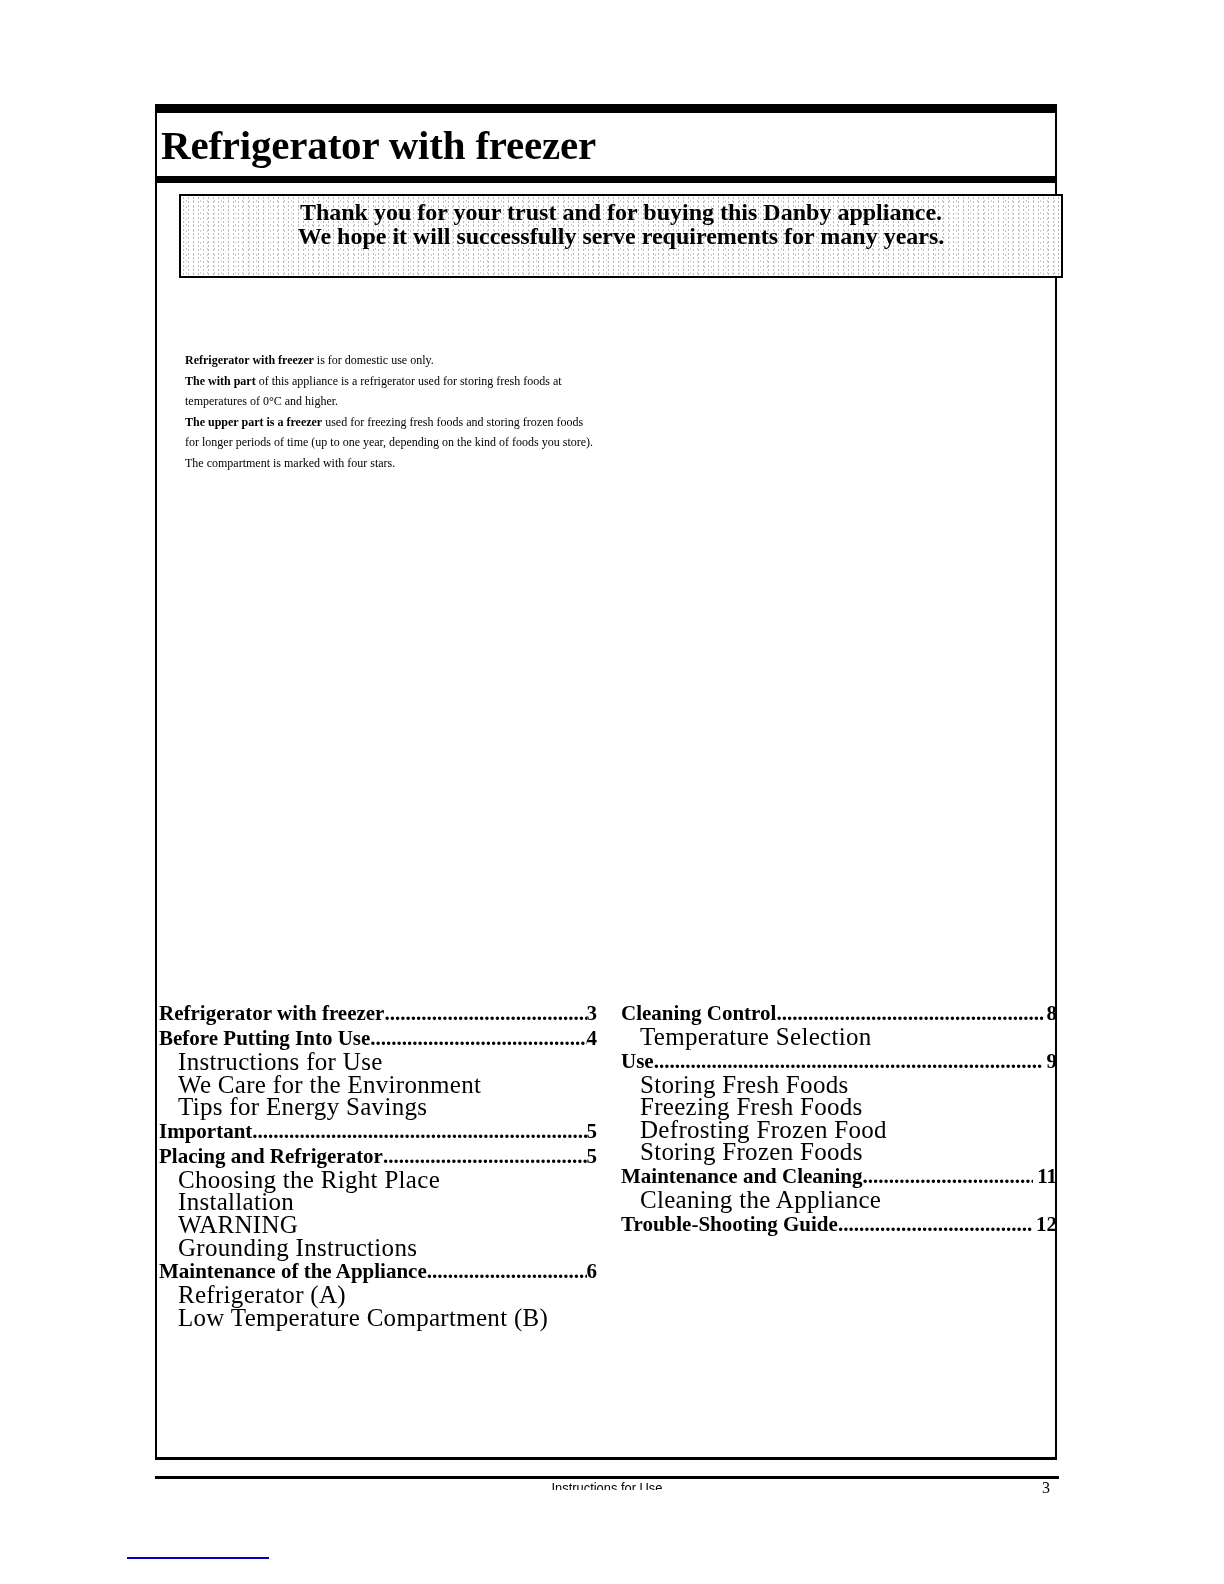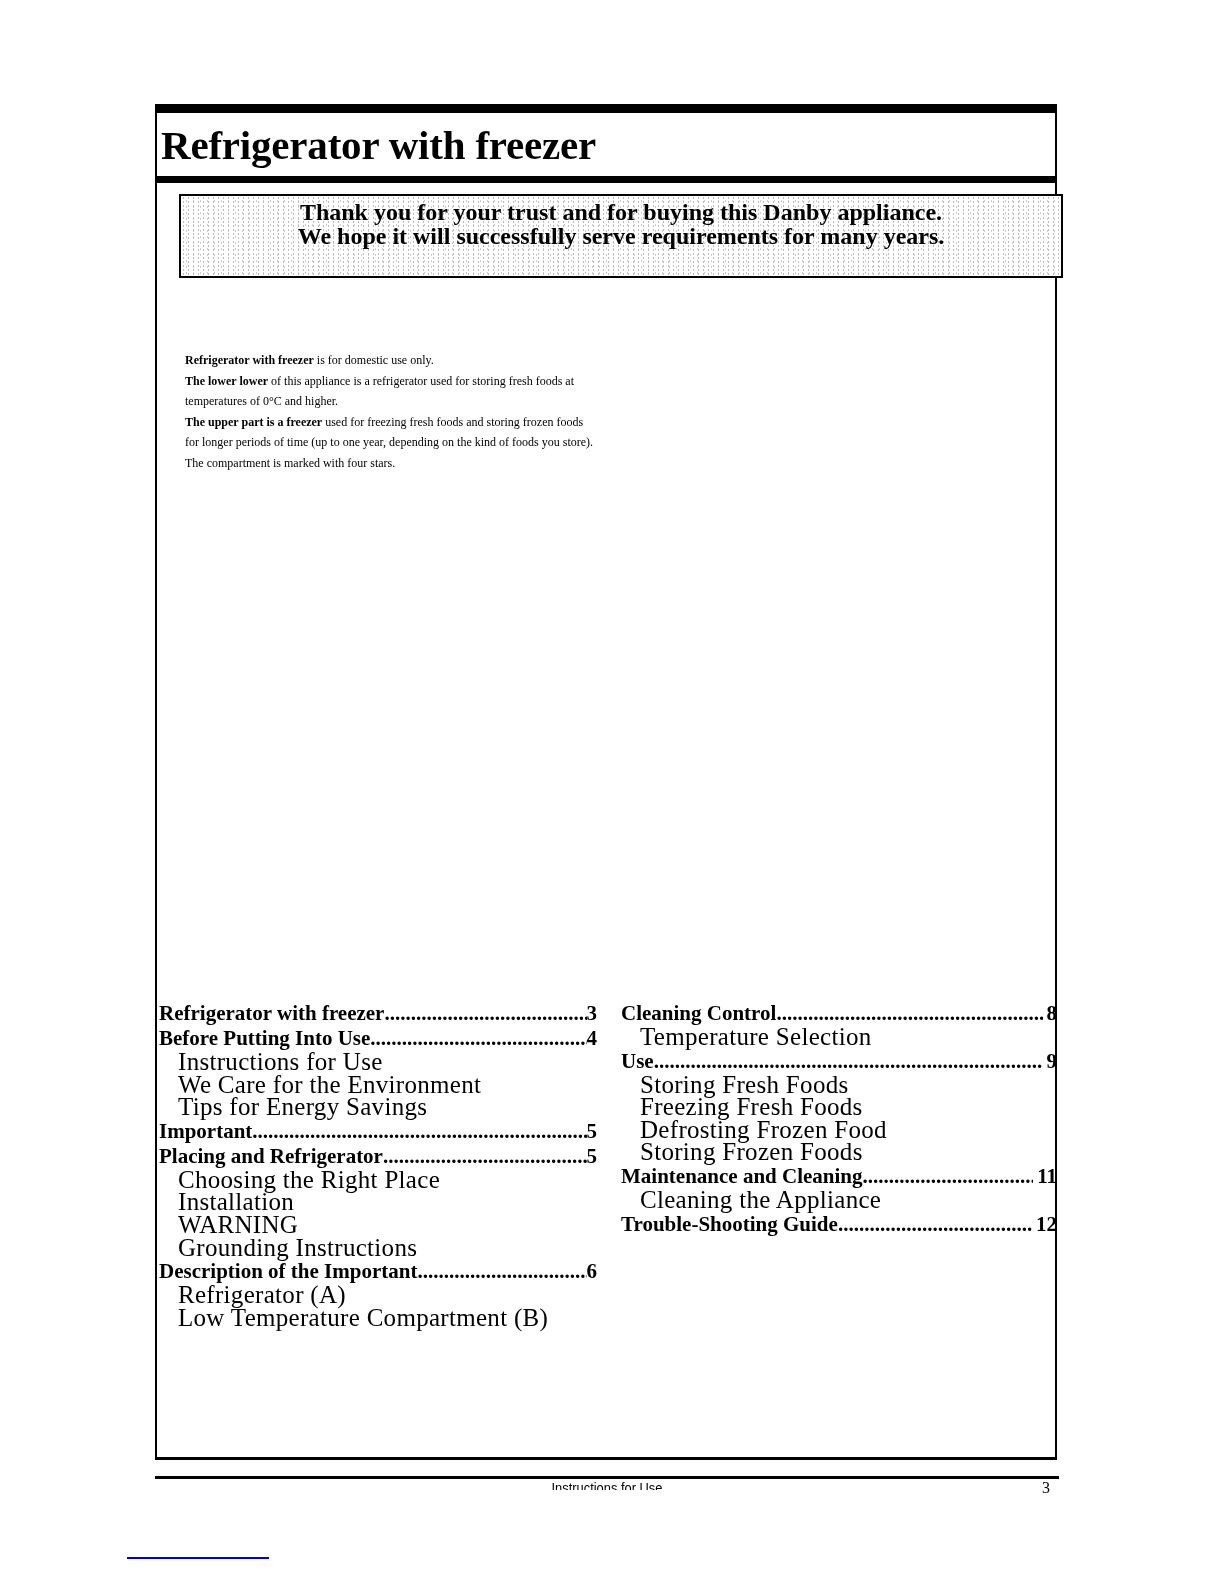--- a/index.html
+++ b/index.html
@@ -83,21 +83,21 @@
     <div class="title">Refrigerator with freezer</div>
   </div>
 
   <div class="thanks">
     <div>Thank you for your trust and for buying this Danby appliance.</div>
     <div>We hope it will successfully serve requirements for many years.</div>
   </div>
 
   <div class="intro">
     <span><b>Refrigerator with freezer</b></span><span> is for domestic use only.</span><br>
-    <span><b>The lower lower</b></span><span> of this appliance is a refrigerator used for storing fresh foods at temperatures of 0°C and higher.</span><br>
+    <span><b>The with part</b></span><span> of this appliance is a refrigerator used for storing fresh foods at temperatures of 0°C and higher.</span><br>
     <span><b>The upper part is a freezer</b></span><span> used for freezing fresh foods and storing frozen foods for longer periods of time (up to one year, depending on the kind of foods you store). The compartment is marked with four stars.</span>
   </div>
 
   <div class="toc-col toc-left" id="toc-left">
       <div class="toc-h">
         <span class="lbl">Refrigerator with freezer</span>
         <span class="dots"></span>
         <span class="pg">3</span>
       </div>
       <div class="toc-h">
@@ -116,21 +116,21 @@
       <div class="toc-h">
         <span class="lbl">Placing and Refrigerator</span>
         <span class="dots"></span>
         <span class="pg">5</span>
       </div>
       <div class="toc-s">Choosing the Right Place</div>
       <div class="toc-s">Installation</div>
       <div class="toc-s">WARNING</div>
       <div class="toc-s">Grounding Instructions</div>
       <div class="toc-h">
-        <span class="lbl">Description of the Important</span>
+        <span class="lbl">Maintenance of the Appliance</span>
         <span class="dots"></span>
         <span class="pg">6</span>
       </div>
       <div class="toc-s">Refrigerator (A)</div>
       <div class="toc-s">Low Temperature Compartment (B)</div>
     </div>
   <div class="toc-col toc-right" id="toc-right">
       <div class="toc-h">
         <span class="lbl">Cleaning Control</span>
         <span class="dots"></span>

